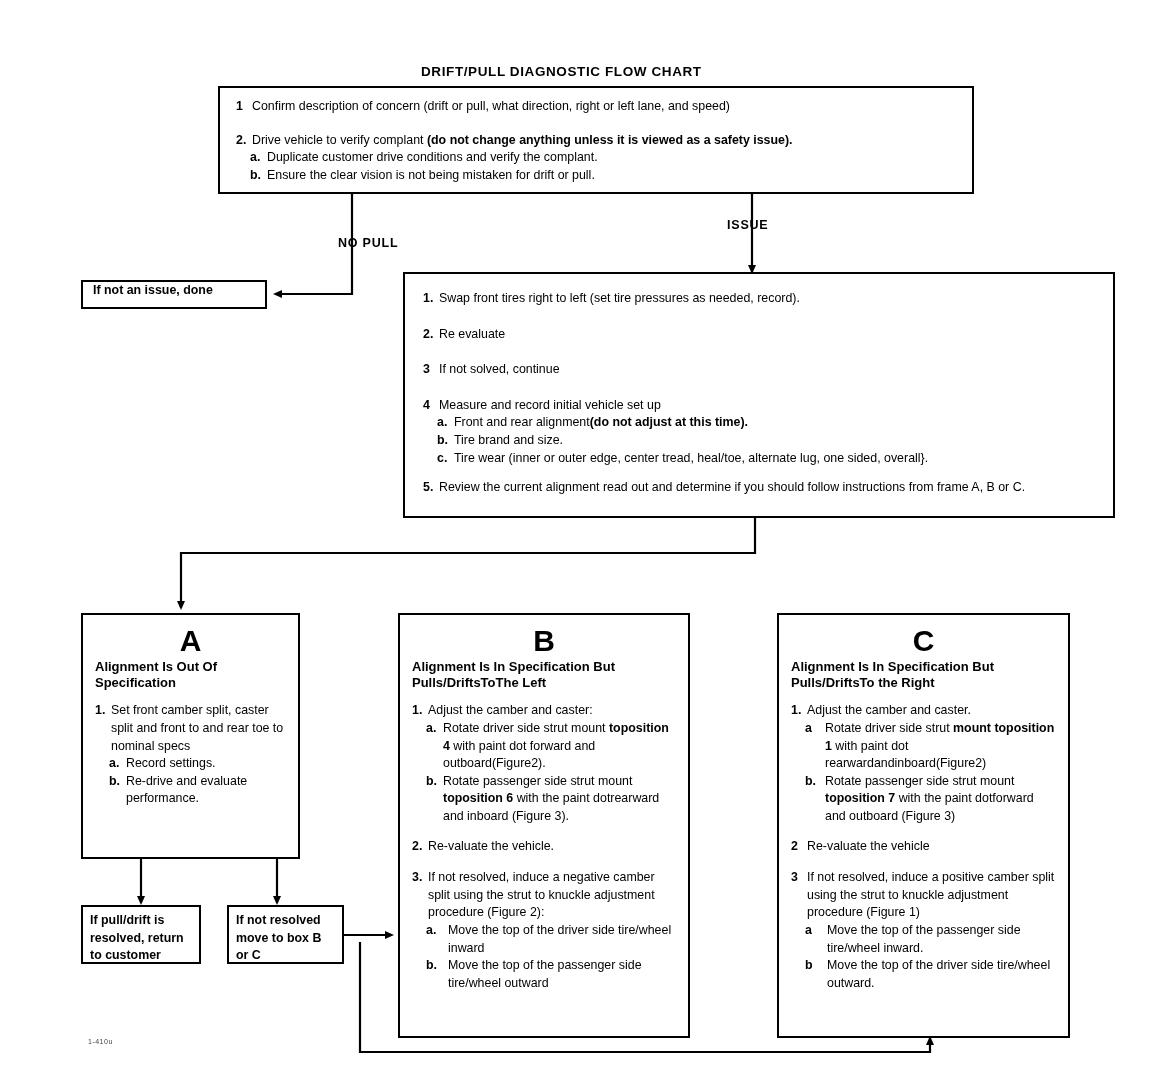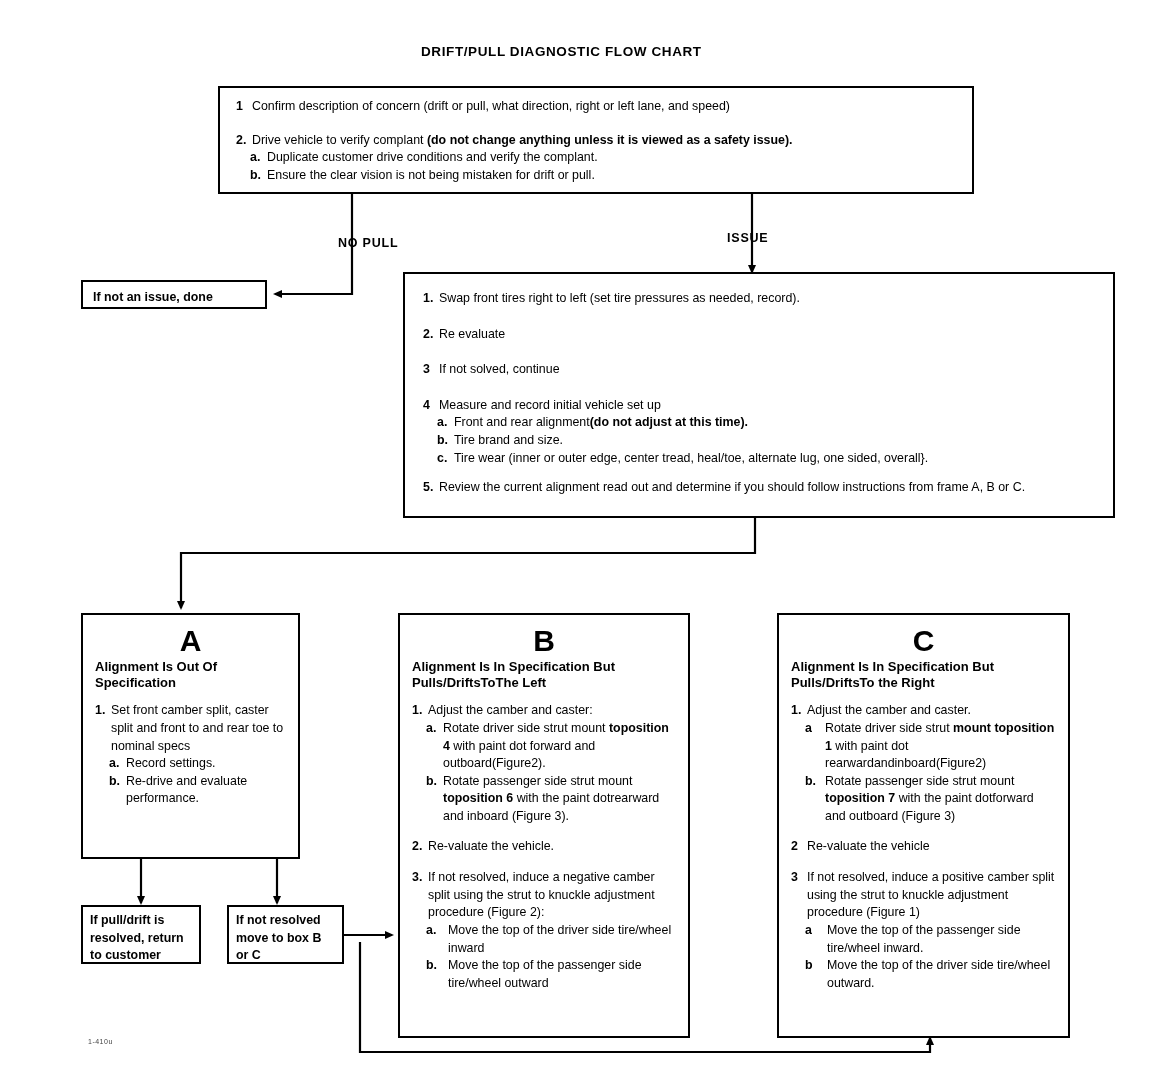--- a/index.html
+++ b/index.html
@@ -107,24 +107,24 @@
 
       <path d="M141,859 L141,903" marker-end="url(#arrow)"></path>
       <path d="M277,859 L277,903" marker-end="url(#arrow)"></path>
 
       <path d="M344,935 L392,935" marker-end="url(#arrow)"></path>
 
       <path d="M360,942 L360,1052 L930,1052 L930,1038" marker-end="url(#arrow)"></path>
     </g>
   </svg>
 
-  <div class="title" style="left:421px; top:44px;">DRIFT/PULL DIAGNOSTIC FLOW CHART</div>
+  <div class="title" style="left:421px; top:64px;">DRIFT/PULL DIAGNOSTIC FLOW CHART</div>
 
   <div class="edge-label" style="left:338px; top:236px;">NO PULL</div>
-  <div class="edge-label" style="left:727px; top:231px;">ISSUE</div>
+  <div class="edge-label" style="left:727px; top:218px;">ISSUE</div>
 
   <div class="node pad-top" style="left:218px; top:86px; width:756px; height:108px;">
     <div class="body-text">
       <div class="lvl1" style="margin-bottom:16px;">
         <span class="num b">1</span>
         <span class="txt">Confirm description of concern  (drift or pull, what direction, right or left lane, and speed)</span>
       </div>
       <div class="lvl1 tight">
         <span class="num b">2.</span>
         <span class="txt">
@@ -137,21 +137,21 @@
           <span class="txt">Duplicate customer drive conditions and verify the complant.</span>
         </div>
         <div class="lvl2">
           <span class="num b">b.</span>
           <span class="txt">Ensure the clear vision is not being mistaken for drift or pull.</span>
         </div>
       </div>
     </div>
   </div>
 
-  <div class="node" style="left:81px; top:280px; width:186px; height:29px; display:flex; align-items:flex-end; padding-left:10px;">
+  <div class="node" style="left:81px; top:280px; width:186px; height:29px; display:flex; align-items:flex-start; padding-left:10px;">
     <span class="small-box-text">If not an issue, done</span>
   </div>
 
   <div class="node" style="left:403px; top:272px; width:712px; height:246px; padding:16px 18px 10px 18px;">
     <div class="body-text">
       <div class="lvl1" style="margin-bottom:18px;">
         <span class="num b">1.</span>
         <span class="txt">Swap front tires right to left (set tire pressures as needed, record).</span>
       </div>
       <div class="lvl1" style="margin-bottom:18px;">

